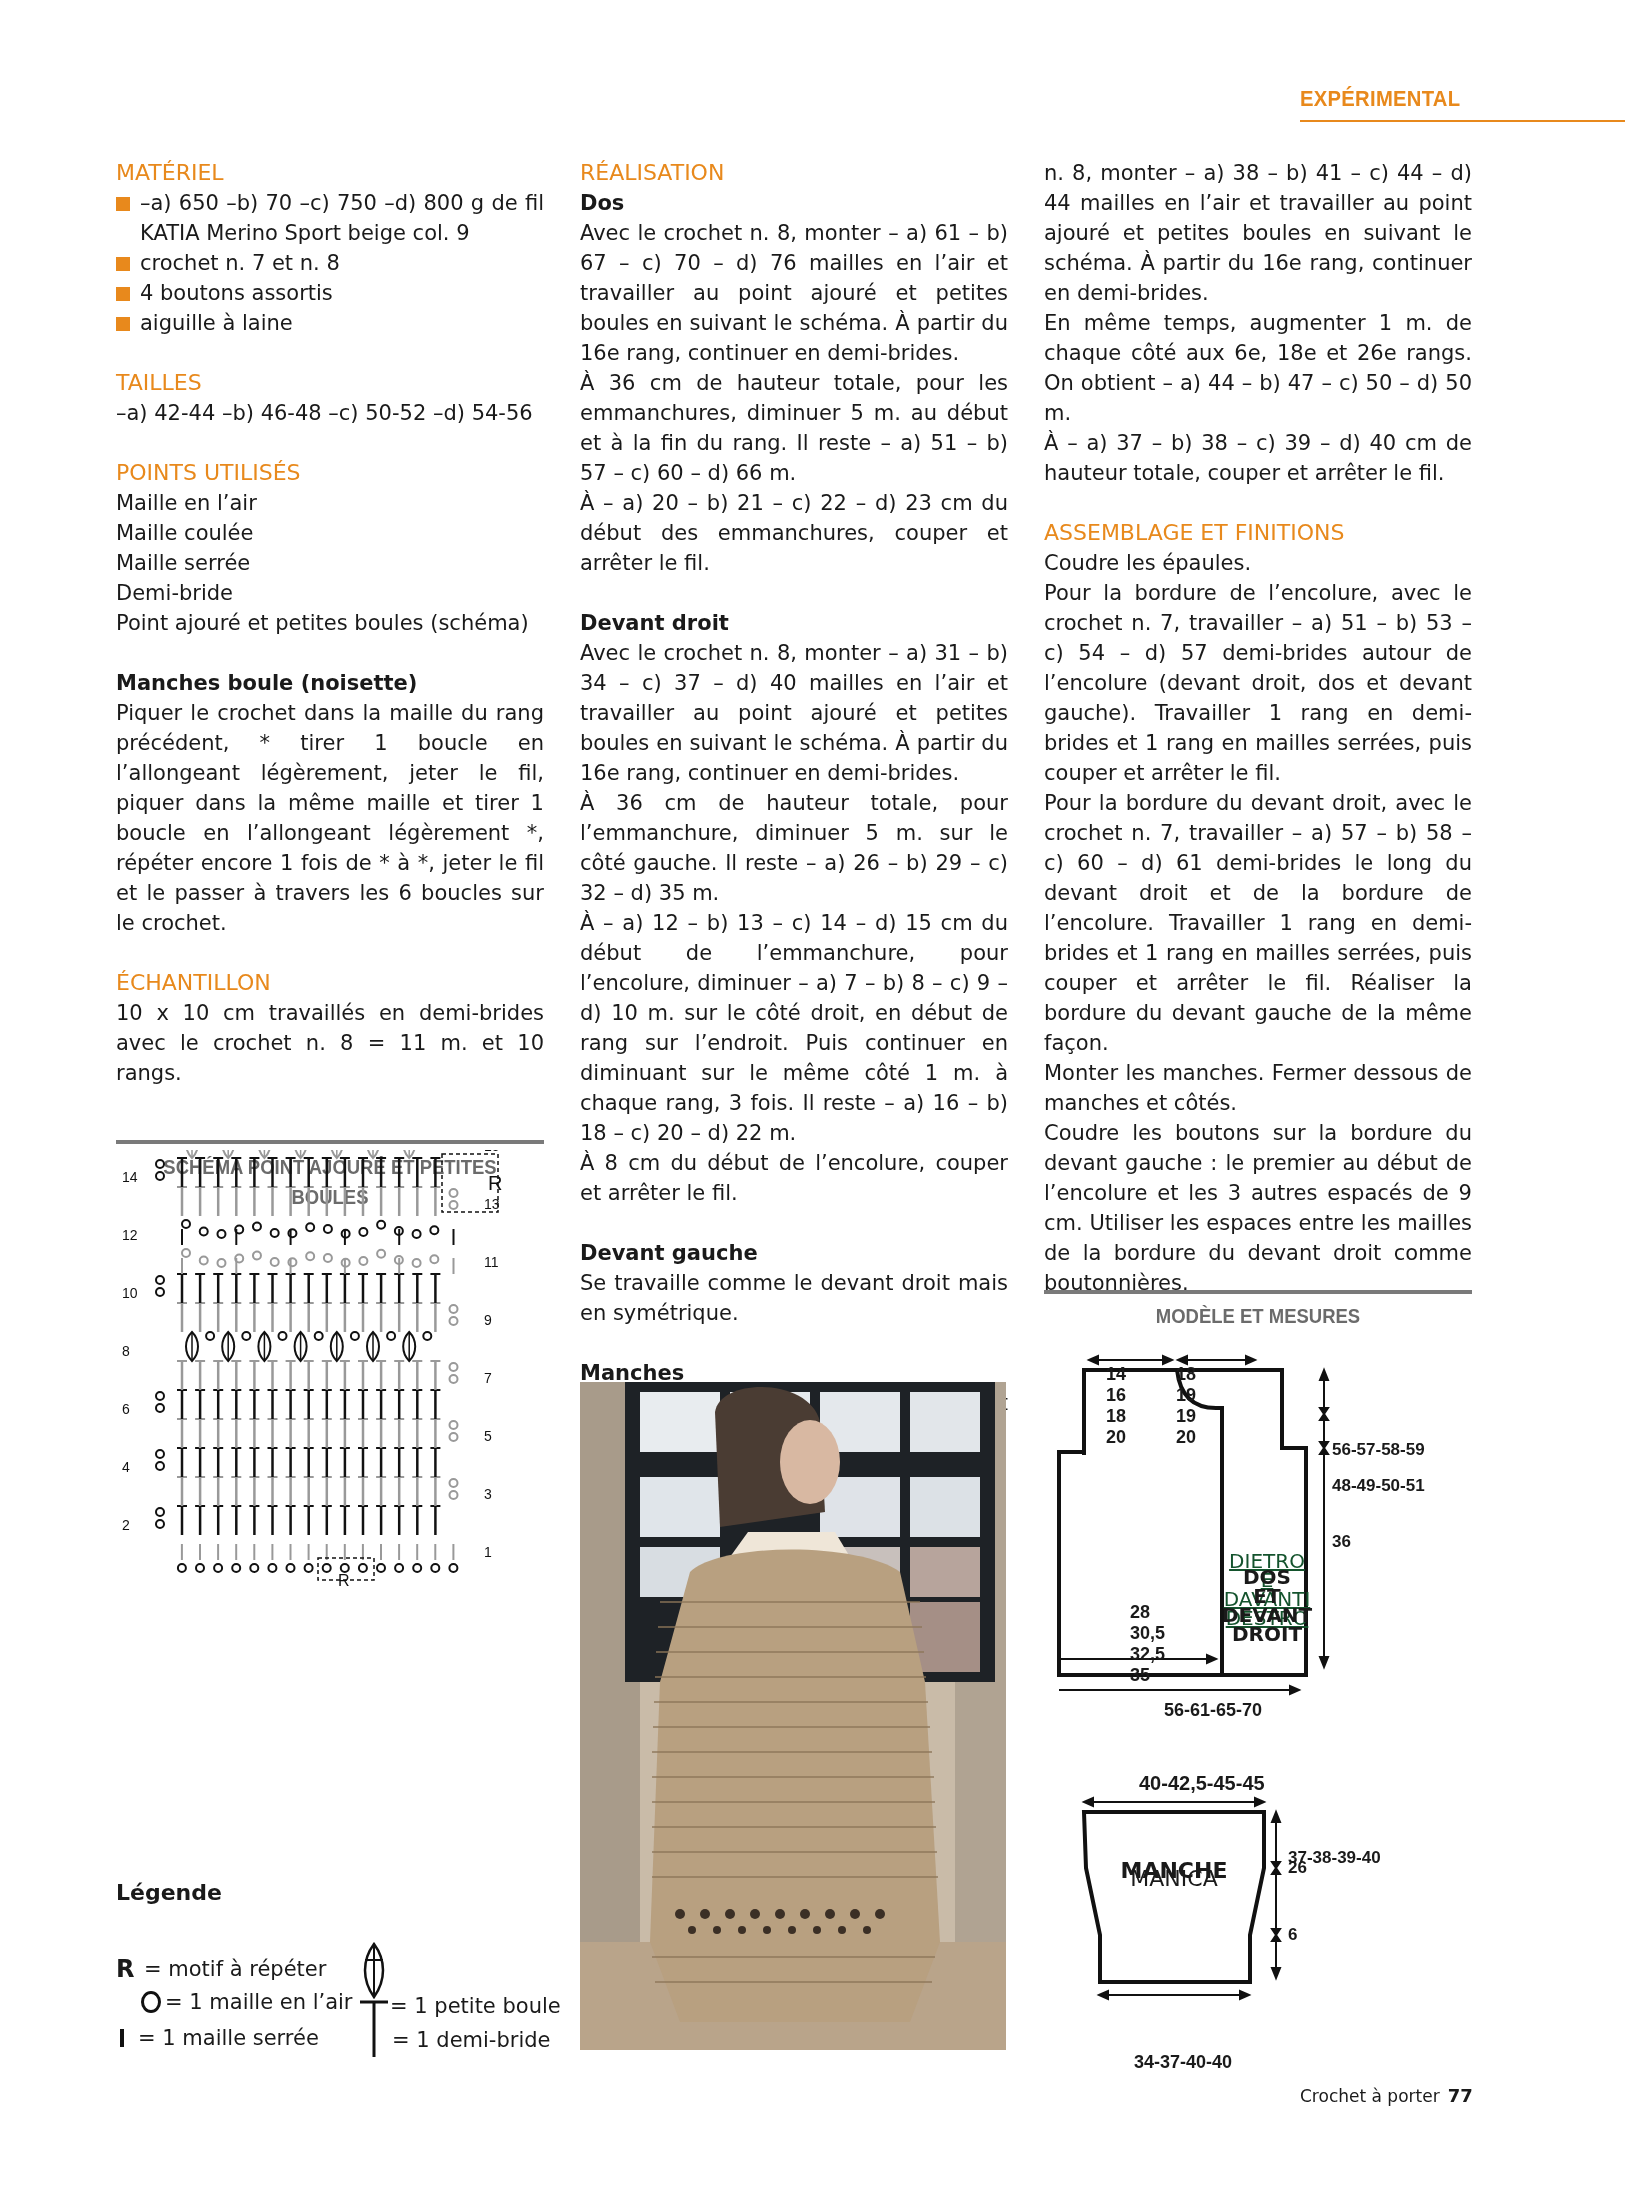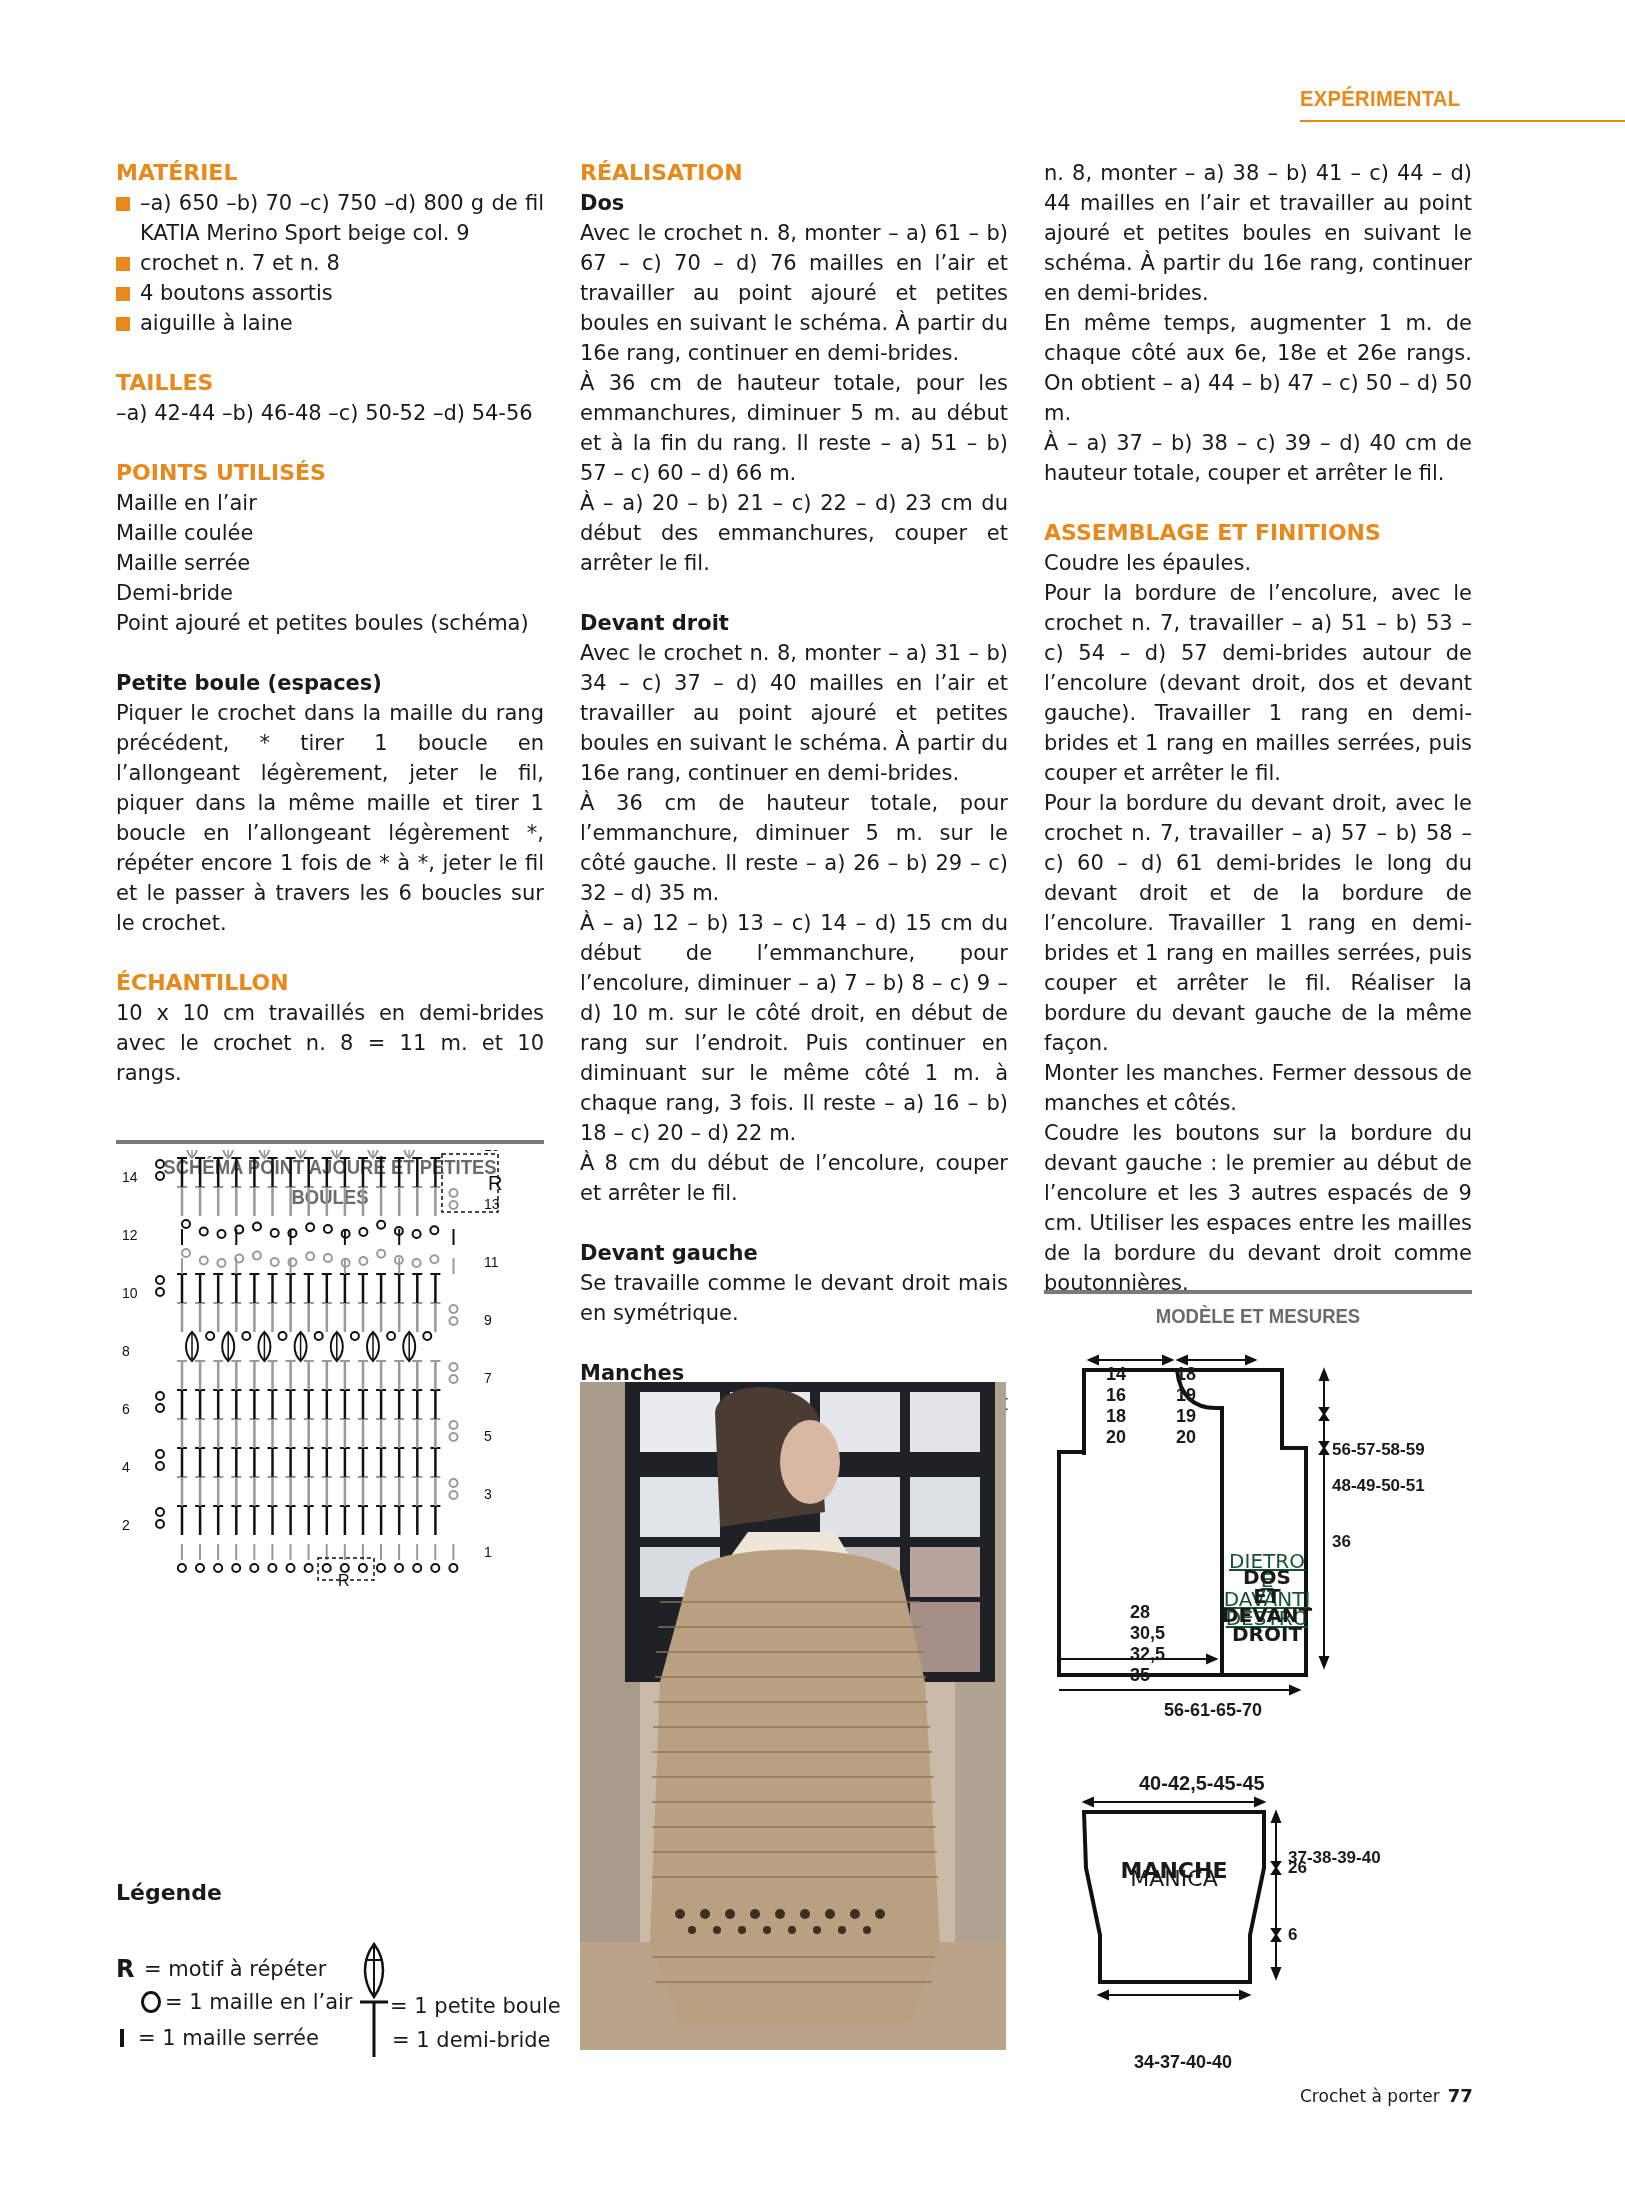--- a/index.html
+++ b/index.html
@@ -6,21 +6,21 @@
   body { width: 1625px; height: 2205px; position: relative; overflow: hidden;
          font-family: "DejaVu Sans", sans-serif; color: #1a1a1a; }
   .header-tag { position: absolute; left: 1300px; top: 86px; width: 325px; height: 34px;
                 border-bottom: 2px solid #e8891c; }
   .header-tag span { font-family: "Liberation Sans", sans-serif; font-weight: bold; font-size: 22px;
                      color: #e8891c; letter-spacing: 0.3px; display: inline-block; transform: scaleX(0.92); transform-origin: left; }
   .col { position: absolute; top: 158px; font-size: 21px; line-height: 30px; }
   .col1 { left: 116px; width: 428px; }
   .col2 { left: 580px; width: 428px; }
   .col3 { left: 1044px; width: 428px; }
-  .h-orange { color: #e8891c; font-size: 22px; line-height: 30px; margin: 0; font-weight: bold; }
+  .h-orange { color: #e8891c; font-size: 22px; line-height: 30px; margin: 0; font-weight: normal; }
   .h-bold { font-weight: bold; font-size: 21px; line-height: 30px; margin: 0; }
   p { margin: 0; text-align: justify; }
   .gap { height: 30px; }
   .bullet-row { display: flex; align-items: baseline; }
   .bullet-sq { display: inline-block; width: 14px; height: 14px; background: #e8891c; margin-right: 10px; flex: none; transform: translateY(1px); }
   .section-rule { border-top: 4px solid #7a7a7a; }
   .section-title { font-family: "Liberation Sans", sans-serif; font-weight: bold; color: #6b6b6b;
                    font-size: 21px; text-align: center; margin-top: 8px; transform: scaleX(0.88); }
   .chart-box { position: absolute; left: 120px; top: 1150px; width: 440px; height: 440px; }
   .legend { position: absolute; left: 116px; top: 1880px; width: 460px; height: 180px; font-size: 21px; }
@@ -61,21 +61,21 @@
   <h3 class="h-orange">TAILLES</h3>
   <p>–a) 42-44 –b) 46-48 –c) 50-52 –d) 54-56</p>
   <div class="gap"></div>
   <h3 class="h-orange">POINTS UTILISÉS</h3>
   <p>Maille en l’air</p>
   <p>Maille coulée</p>
   <p>Maille serrée</p>
   <p>Demi-bride</p>
   <p>Point ajouré et petites boules (schéma)</p>
   <div class="gap"></div>
-  <h4 class="h-bold">Petite boule (espaces)</h4>
+  <h4 class="h-bold">Manches boule (noisette)</h4>
   <p>Piquer le crochet dans la maille du rang précédent, * tirer 1 boucle en l’allongeant légèrement, jeter le fil, piquer dans la même maille et tirer 1 boucle en l’allongeant légèrement *, répéter encore 1 fois de * à *, jeter le fil et le passer à travers les 6 boucles sur le crochet.</p>
   <div class="gap"></div>
   <h3 class="h-orange">ÉCHANTILLON</h3>
   <p>10 x 10 cm travaillés en demi-brides avec le crochet n. 8 = 11 m. et 10 rangs.</p>
   <div style="height:52px"></div>
   <div class="section-rule"></div>
   <div class="section-title">SCHÉMA POINT AJOURÉ ET PETITES BOULES</div>
 </div>
 
 <div class="chart-box">

